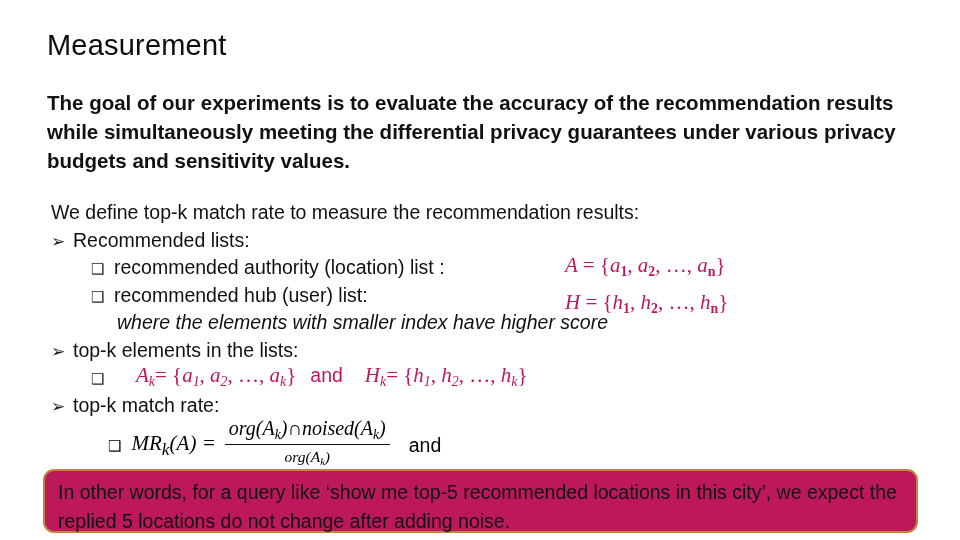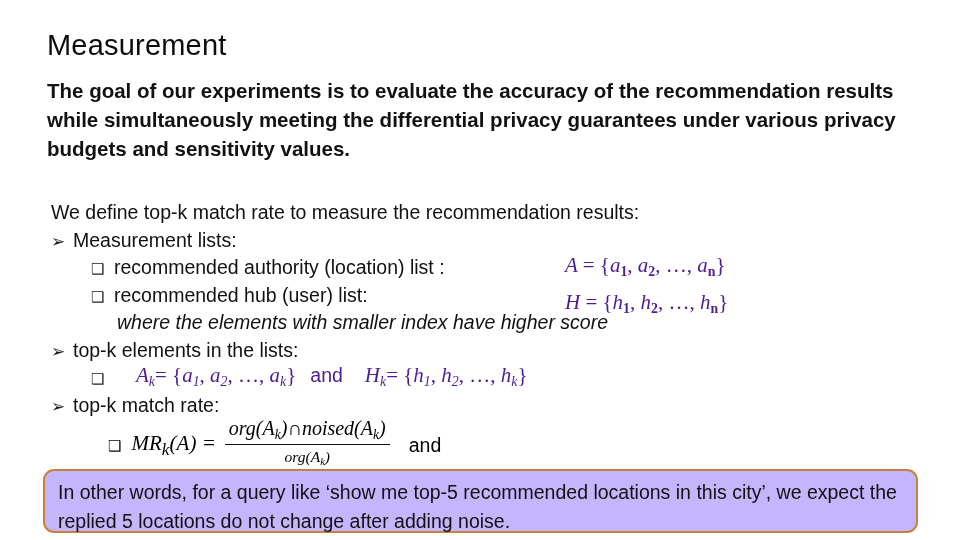--- a/index.html
+++ b/index.html
@@ -32,21 +32,21 @@
     font-weight: 400;
     letter-spacing: 0.2px;
     color: #0d0d0d;
     white-space: nowrap;
   }
 
   
   .intro {
     position: absolute;
     left: 47px;
-    top: 76px;
+    top: 88px;
     width: 866px;
     font-size: 20.5px;
     line-height: 29px;
     font-weight: 600;
     color: #111111;
   }
 
   
   .body-block {
     position: absolute;
@@ -83,21 +83,21 @@
     vertical-align: baseline;
     color: #1a1a1a;
   }
   .txt { vertical-align: baseline; }
 
   
   .math {
     font-family: "Liberation Serif", "DejaVu Serif", serif;
     font-style: italic;
     font-size: 21px;
-    color: #4c1d95;
+    color: #be185d;
     white-space: nowrap;
   }
   .math sub {
     font-size: 0.66em;
     font-style: italic;
     vertical-align: -0.28em;
   }
   .math sub.roman {
     font-style: normal;
     font-weight: 600;
@@ -181,21 +181,21 @@
   }
 
   
   .callout {
     position: absolute;
     left: 43px;
     top: 469px;
     width: 875px;
     height: 64px;
     box-sizing: border-box;
-    background: #c4b5fd;
+    background: #be185d;
     border: 2.2px solid #c5823c;
     border-radius: 11px;
     padding: 7px 12px 0 13px;
   }
   .callout-text {
     font-size: 19.5px;
     line-height: 29px;
     font-weight: 400;
     color: #111111;
   }
@@ -209,21 +209,21 @@
 
   <div class="intro">The goal of our experiments is to evaluate the accuracy of the recommendation results while simultaneously meeting the differential privacy guarantees under various privacy budgets and sensitivity values.</div>
 
   <div class="body-block">
 
     <div class="line lvl0">
       <span class="txt">We define top-k match rate to measure the recommendation results:</span>
     </div>
 
     <div class="line lvl1">
-      <span class="bullet-arrow">➢</span><span class="txt">Measurement lists:</span>
+      <span class="bullet-arrow">➢</span><span class="txt">Recommended lists:</span>
     </div>
 
     <div class="line lvl2">
       <span class="bullet-square">❑</span><span class="txt">recommended authority (location) list :</span>
     </div>
 
     <div class="line lvl2">
       <span class="bullet-square">❑</span><span class="txt">recommended hub (user) list:</span>
     </div>
 

